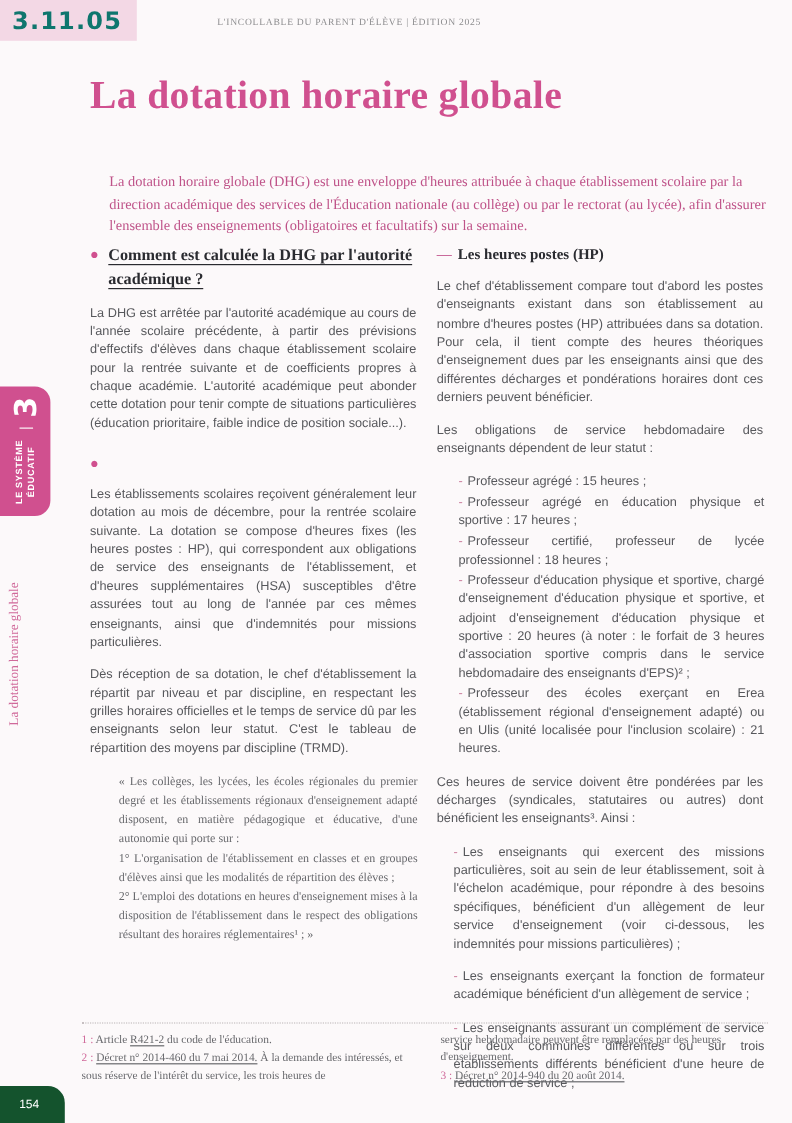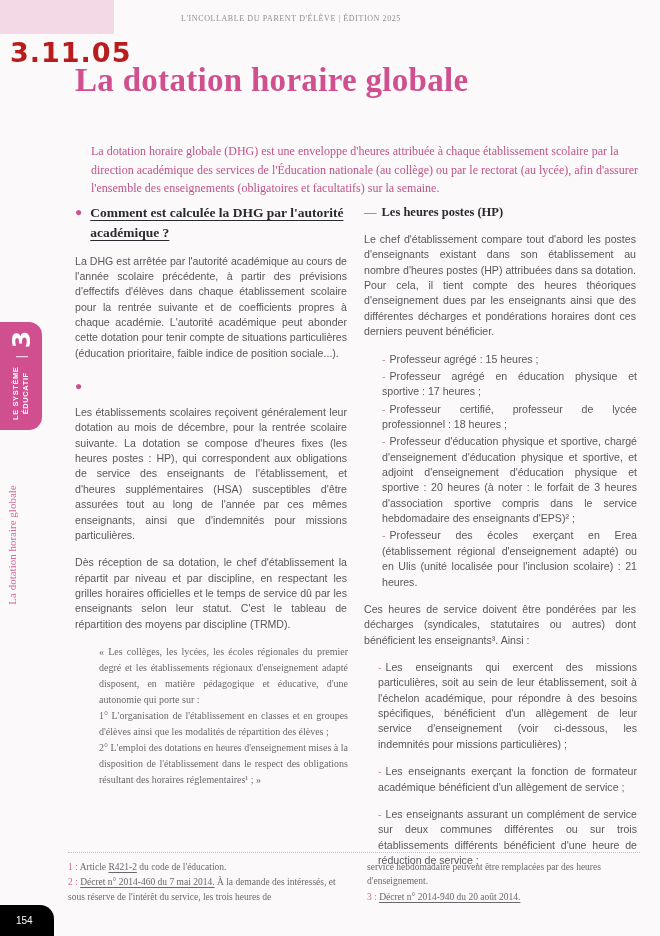--- a/index.html
+++ b/index.html
@@ -2,21 +2,21 @@
 <html><head>
 <meta charset="utf-8">
 <style>
   html,body{margin:0;padding:0;}
   body{width:660px;height:936px;font-family:"Liberation Sans",sans-serif;}
   .page{position:relative;width:660px;height:936px;background:#fcf9fa;overflow:hidden;}
 
   
   .corner-band{position:absolute;left:0;top:0;width:114px;height:34px;background:#f3d8e5;}
   .section-number{position:absolute;left:10px;top:5px;font-family:"DejaVu Sans",sans-serif;
-    font-size:27px;font-weight:bold;color:#b91c1c;letter-spacing:1px;margin-top:32px;}
+    font-size:20px;font-weight:bold;color:#0f766e;letter-spacing:1px;}
   .running-header{position:absolute;left:0;top:14px;width:582px;text-align:center;
     font-family:"Liberation Serif",serif;font-size:8px;letter-spacing:.6px;color:#8d8d8f;}
 
   
   .page-title{position:absolute;left:75px;top:62px;margin:0;font-family:"Liberation Serif",serif;
     font-weight:bold;font-size:33px;color:#d0508f;letter-spacing:.3px;}
   .intro{position:absolute;left:75px;top:126px;width:562px;margin:16px;
     font-family:"Liberation Serif",serif;font-size:12px;line-height:1.55;color:#bf5389;}
 
   
@@ -57,21 +57,21 @@
     letter-spacing:.6px;text-align:center;line-height:1.35;width:56px;}
   .chapter-sep{font-size:12px;opacity:.9;}
   .chapter-num{font-family:"DejaVu Sans",sans-serif;font-weight:bold;font-size:25px;}
 
   
   .side-topic{position:absolute;left:-89px;top:535px;width:210px;height:20px;
     transform:rotate(-90deg);text-align:center;font-family:"Liberation Serif",serif;
     font-size:11px;color:#d0699a;}
 
   
-  .page-number-tab{position:absolute;left:0;bottom:0;width:54px;height:31px;background:#000000;
+  .page-number-tab{position:absolute;left:0;bottom:0;width:54px;height:31px;background:#14532d;
     border-radius:0 14px 0 0;color:#fff;font-size:10px;display:flex;align-items:center;}
   .page-number-tab span{margin-left:16px;}
 </style>
 </head>
 <body>
 
 <div class="page">
 
   <div class="corner-band"></div>
   <div class="section-number">3.11.05</div>
@@ -97,20 +97,21 @@
       <blockquote class="quote">« Les collèges, les lycées, les écoles régionales du premier degré et les établissements régionaux d'enseignement adapté disposent, en matière pédagogique et éducative, d'une autonomie qui porte sur :
 1° L'organisation de l'établissement en classes et en groupes d'élèves ainsi que les modalités de répartition des élèves ;
 2° L'emploi des dotations en heures d'enseignement mises à la disposition de l'établissement dans le respect des obligations résultant des horaires réglementaires¹ ; »</blockquote>
     </div>
 
     <div class="col">
       <div class="subheading">
         <span class="dash">—</span><span>Les heures postes (HP)</span>
       </div>
       <p class="body">Le chef d'établissement compare tout d'abord les postes d'enseignants existant dans son établissement au nombre d'heures postes (HP) attribuées dans sa dotation. Pour cela, il tient compte des heures théoriques d'enseignement dues par les enseignants ainsi que des différentes décharges et pondérations horaires dont ces derniers peuvent bénéficier.</p>
+      <p class="body">Les obligations de service hebdomadaire des enseignants dépendent de leur statut :</p>
 
       <div class="list list-statuts">
         <p class="body item"><span class="mk">-</span><span>Professeur agrégé : 15 heures ;</span></p>
         <p class="body item"><span class="mk">-</span><span>Professeur agrégé en éducation physique et sportive : 17 heures ;</span></p>
         <p class="body item"><span class="mk">-</span><span>Professeur certifié, professeur de lycée professionnel : 18 heures ;</span></p>
         <p class="body item"><span class="mk">-</span><span>Professeur d'éducation physique et sportive, chargé d'enseignement d'éducation physique et sportive, et adjoint d'enseignement d'éducation physique et sportive : 20 heures (à noter : le forfait de 3 heures d'association sportive compris dans le service hebdomadaire des enseignants d'EPS)² ;</span></p>
         <p class="body item"><span class="mk">-</span><span>Professeur des écoles exerçant en Erea (établissement régional d'enseignement adapté) ou en Ulis (unité localisée pour l'inclusion scolaire) : 21 heures.</span></p>
       </div>
 
       <p class="body">Ces heures de service doivent être pondérées par les décharges (syndicales, statutaires ou autres) dont bénéficient les enseignants³. Ainsi :</p>

